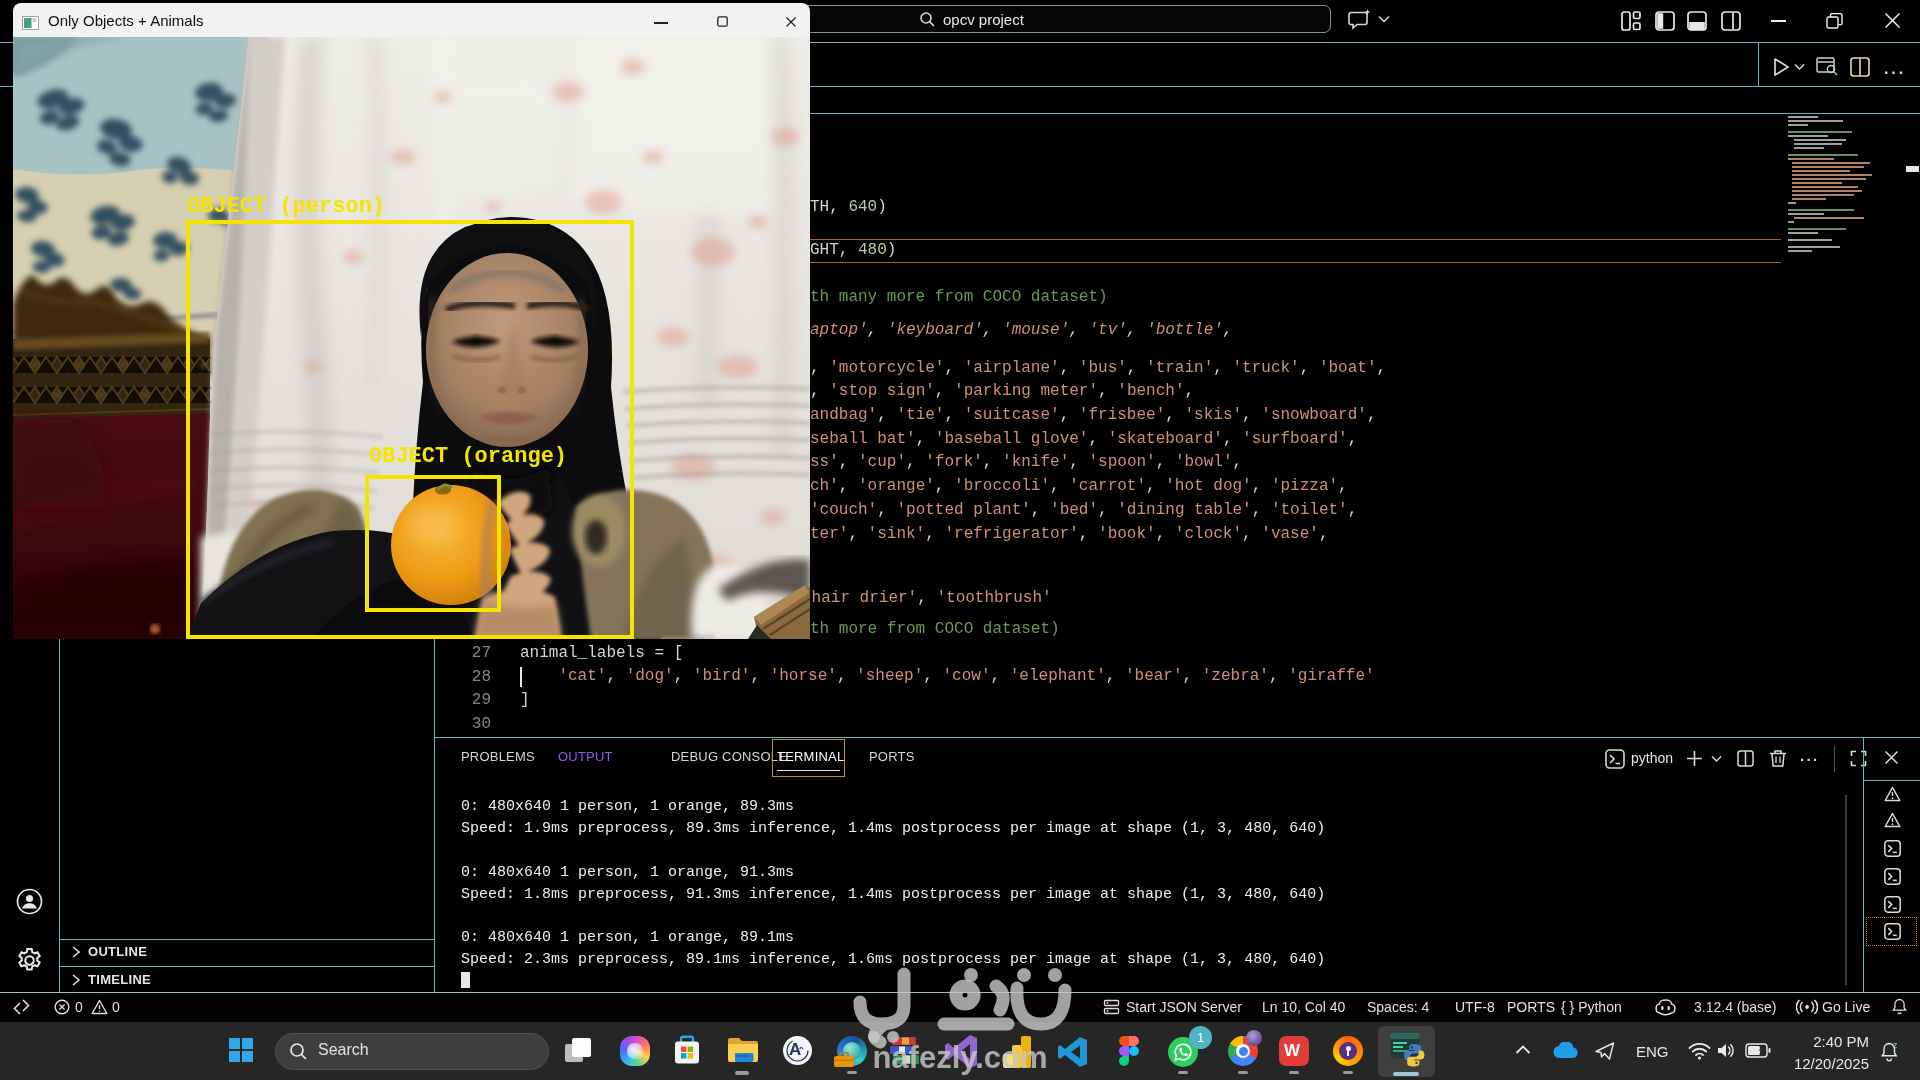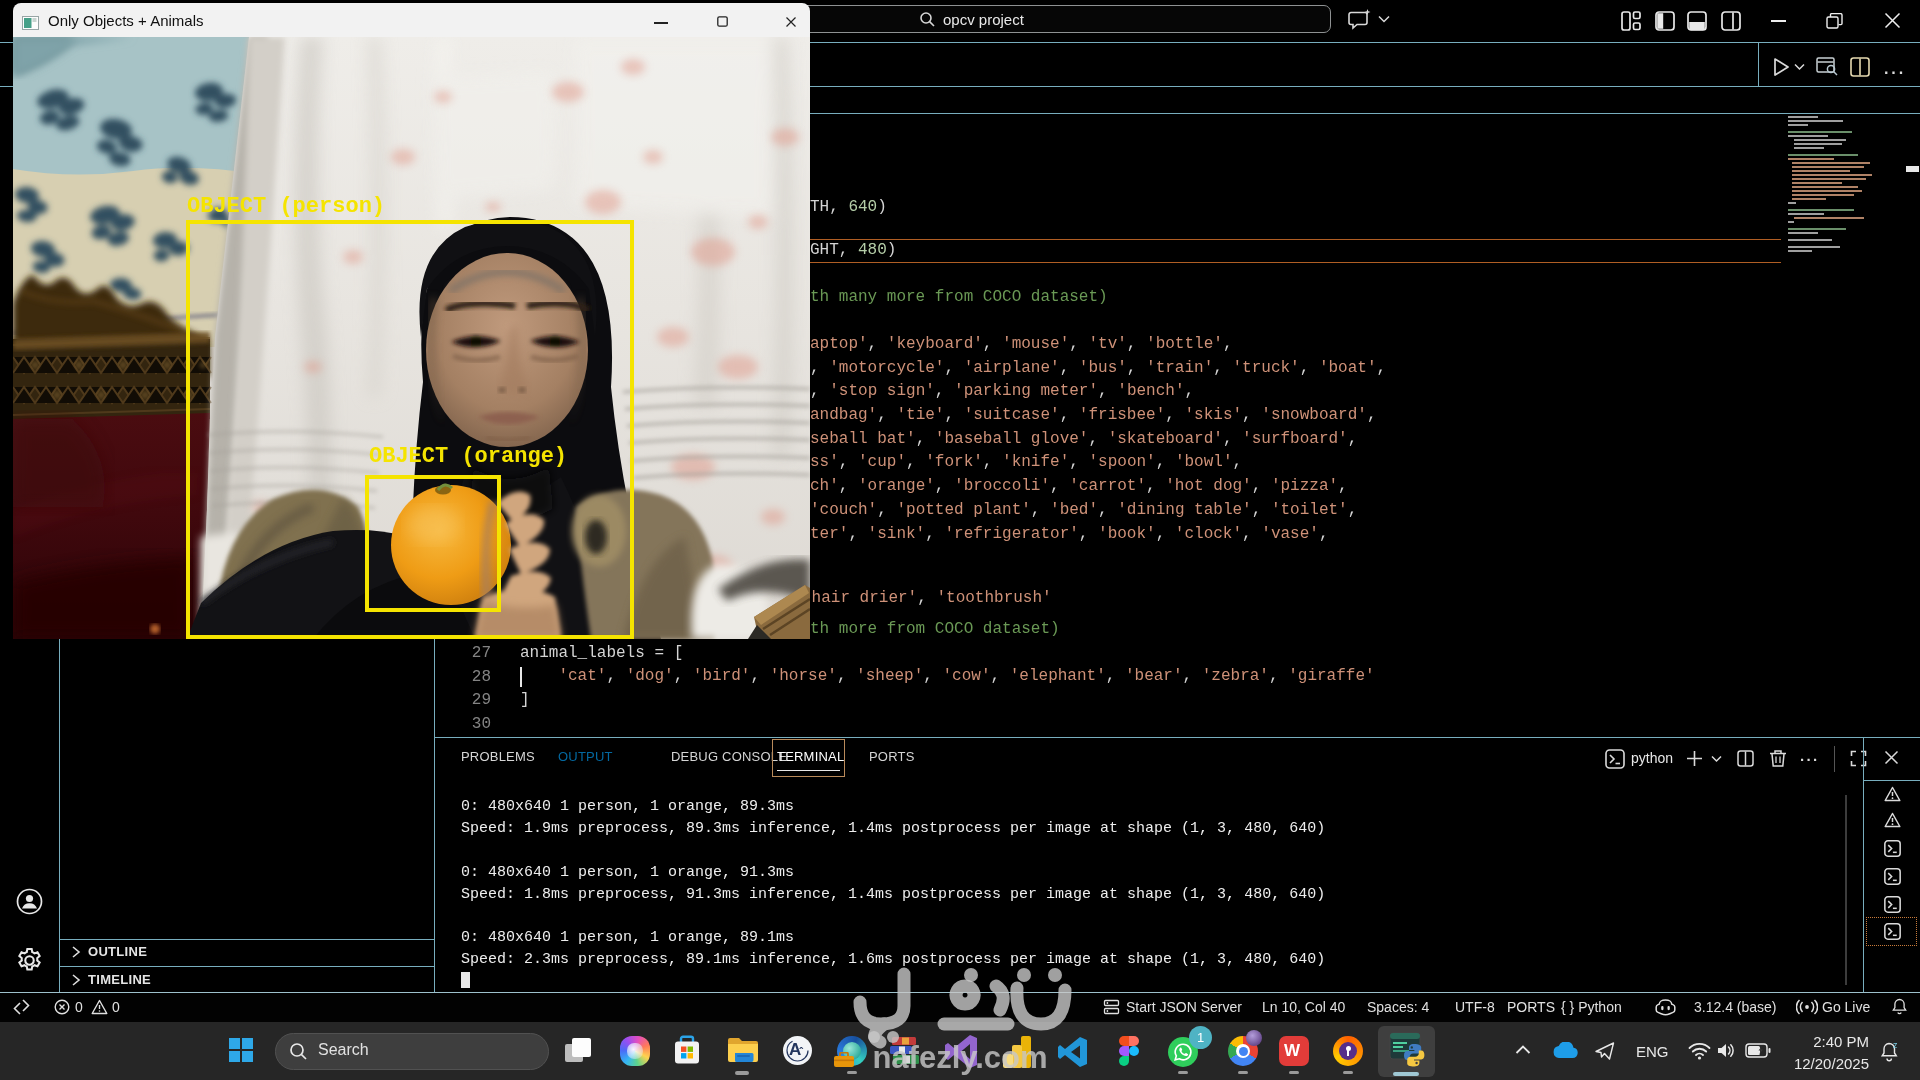--- a/index.html
+++ b/index.html
@@ -84,21 +84,21 @@
   </svg>
   <div class="abs" style="left:1884px;top:64px;color:#dadada;font-size:16px;letter-spacing:2px;font-weight:bold;">···</div>
 
   <div class="hline" style="left:435px;top:113px;width:1485px;"></div>
 
   <div class="abs" style="left:435px;top:239px;width:1346px;height:24px;border-top:1px solid #b05e24;border-bottom:1px solid #b05e24;"></div>
 
   <div class="code abs" style="left:810px;top:196px;"><span class="pun">TH, </span><span class="num">640</span><span class="pun">)</span></div>
   <div class="code abs" style="left:810px;top:239px;"><span class="pun">GHT, </span><span class="num">480</span><span class="pun">)</span></div>
   <div class="code abs" style="left:810px;top:286px;"><span class="com">th many more from COCO dataset)</span></div>
-  <div class="code abs" style="left:810px;top:333px;"><span class="str">aptop'</span><span class="pun">, </span><span class="str">'keyboard'</span><span class="pun">, </span><span class="str">'mouse'</span><span class="pun">, </span><span class="str">'tv'</span><span class="pun">, </span><span class="str">'bottle'</span><span class="pun">,</span></div>
+  <div class="code abs" style="left:810px;top:319px;font-style:italic;"><span class="str">aptop'</span><span class="pun">, </span><span class="str">'keyboard'</span><span class="pun">, </span><span class="str">'mouse'</span><span class="pun">, </span><span class="str">'tv'</span><span class="pun">, </span><span class="str">'bottle'</span><span class="pun">,</span></div>
   <div class="code abs" style="left:810px;top:357px;"><span class="pun">, </span><span class="str">'motorcycle'</span><span class="pun">, </span><span class="str">'airplane'</span><span class="pun">, </span><span class="str">'bus'</span><span class="pun">, </span><span class="str">'train'</span><span class="pun">, </span><span class="str">'truck'</span><span class="pun">, </span><span class="str">'boat'</span><span class="pun">,</span></div>
   <div class="code abs" style="left:762px;top:380px;"><span class="str">rant'</span><span class="pun">, </span><span class="str">'stop sign'</span><span class="pun">, </span><span class="str">'parking meter'</span><span class="pun">, </span><span class="str">'bench'</span><span class="pun">,</span></div>
   <div class="code abs" style="left:810px;top:404px;"><span class="str">andbag'</span><span class="pun">, </span><span class="str">'tie'</span><span class="pun">, </span><span class="str">'suitcase'</span><span class="pun">, </span><span class="str">'frisbee'</span><span class="pun">, </span><span class="str">'skis'</span><span class="pun">, </span><span class="str">'snowboard'</span><span class="pun">,</span></div>
   <div class="code abs" style="left:810px;top:428px;"><span class="str">seball bat'</span><span class="pun">, </span><span class="str">'baseball glove'</span><span class="pun">, </span><span class="str">'skateboard'</span><span class="pun">, </span><span class="str">'surfboard'</span><span class="pun">,</span></div>
   <div class="code abs" style="left:810px;top:451px;"><span class="str">ss'</span><span class="pun">, </span><span class="str">'cup'</span><span class="pun">, </span><span class="str">'fork'</span><span class="pun">, </span><span class="str">'knife'</span><span class="pun">, </span><span class="str">'spoon'</span><span class="pun">, </span><span class="str">'bowl'</span><span class="pun">,</span></div>
   <div class="code abs" style="left:810px;top:475px;"><span class="str">ch'</span><span class="pun">, </span><span class="str">'orange'</span><span class="pun">, </span><span class="str">'broccoli'</span><span class="pun">, </span><span class="str">'carrot'</span><span class="pun">, </span><span class="str">'hot dog'</span><span class="pun">, </span><span class="str">'pizza'</span><span class="pun">,</span></div>
   <div class="code abs" style="left:810px;top:499px;"><span class="str">'couch'</span><span class="pun">, </span><span class="str">'potted plant'</span><span class="pun">, </span><span class="str">'bed'</span><span class="pun">, </span><span class="str">'dining table'</span><span class="pun">, </span><span class="str">'toilet'</span><span class="pun">,</span></div>
   <div class="code abs" style="left:810px;top:523px;"><span class="str">ter'</span><span class="pun">, </span><span class="str">'sink'</span><span class="pun">, </span><span class="str">'refrigerator'</span><span class="pun">, </span><span class="str">'book'</span><span class="pun">, </span><span class="str">'clock'</span><span class="pun">, </span><span class="str">'vase'</span><span class="pun">,</span></div>
   <div class="code abs" style="left:802px;top:547px;margin-top:40px;"><span class="str">'hair drier'</span><span class="pun">, </span><span class="str">'toothbrush'</span></div>
   <div class="code abs" style="left:810px;top:618px;"><span class="com">th more from COCO dataset)</span></div>
@@ -140,21 +140,21 @@
       <rect x="2" y="118" width="30" height="2"></rect>
       <rect x="2" y="125" width="44" height="2"></rect>
       <rect x="2" y="132" width="52" height="2"></rect>
       <rect x="2" y="136" width="24" height="2"></rect>
     </g>
   </svg>
   <div class="abs" style="left:1906px;top:166px;width:13px;height:6px;background:#e8e8e8;"></div>
 
   <div class="hline" style="left:435px;top:737px;width:1485px;"></div>
   <div class="abs" style="left:461px;top:749px;font-size:13px;color:#d5d5d5;letter-spacing:0.2px;">PROBLEMS</div>
-  <div class="abs" style="left:558px;top:749px;font-size:13px;color:#0369a1;letter-spacing:0.2px;">OUTPUT</div>
+  <div class="abs" style="left:558px;top:749px;font-size:13px;color:#8b5cf6;letter-spacing:0.2px;">OUTPUT</div>
   <div class="abs" style="left:640px;top:749px;font-size:13px;color:#d5d5d5;letter-spacing:0.2px;margin-left:31px;">DEBUG CONSOLE</div>
   <div class="abs" style="left:772px;top:739px;width:73px;height:38px;border:1px solid #b98a5a;"></div>
   <div class="abs" style="left:777px;top:749px;font-size:13px;color:#ffffff;letter-spacing:0.2px;">TERMINAL</div>
   <div class="abs" style="left:777px;top:770px;width:63px;height:1px;background:#e8e8e8;"></div>
   <div class="abs" style="left:869px;top:749px;font-size:13px;color:#d5d5d5;letter-spacing:0.2px;">PORTS</div>
 
   <svg class="abs" style="left:1605px;top:749px;" width="20" height="20" viewBox="0 0 20 20">
     <rect x="1" y="1" width="18" height="18" rx="3.5" fill="none" stroke="#dadada" stroke-width="1.6"></rect>
     <path d="M5 6 L9 10 L5 14" fill="none" stroke="#dadada" stroke-width="1.6"></path>
     <line x1="10.5" y1="14.5" x2="15" y2="14.5" stroke="#dadada" stroke-width="1.6"></line>

